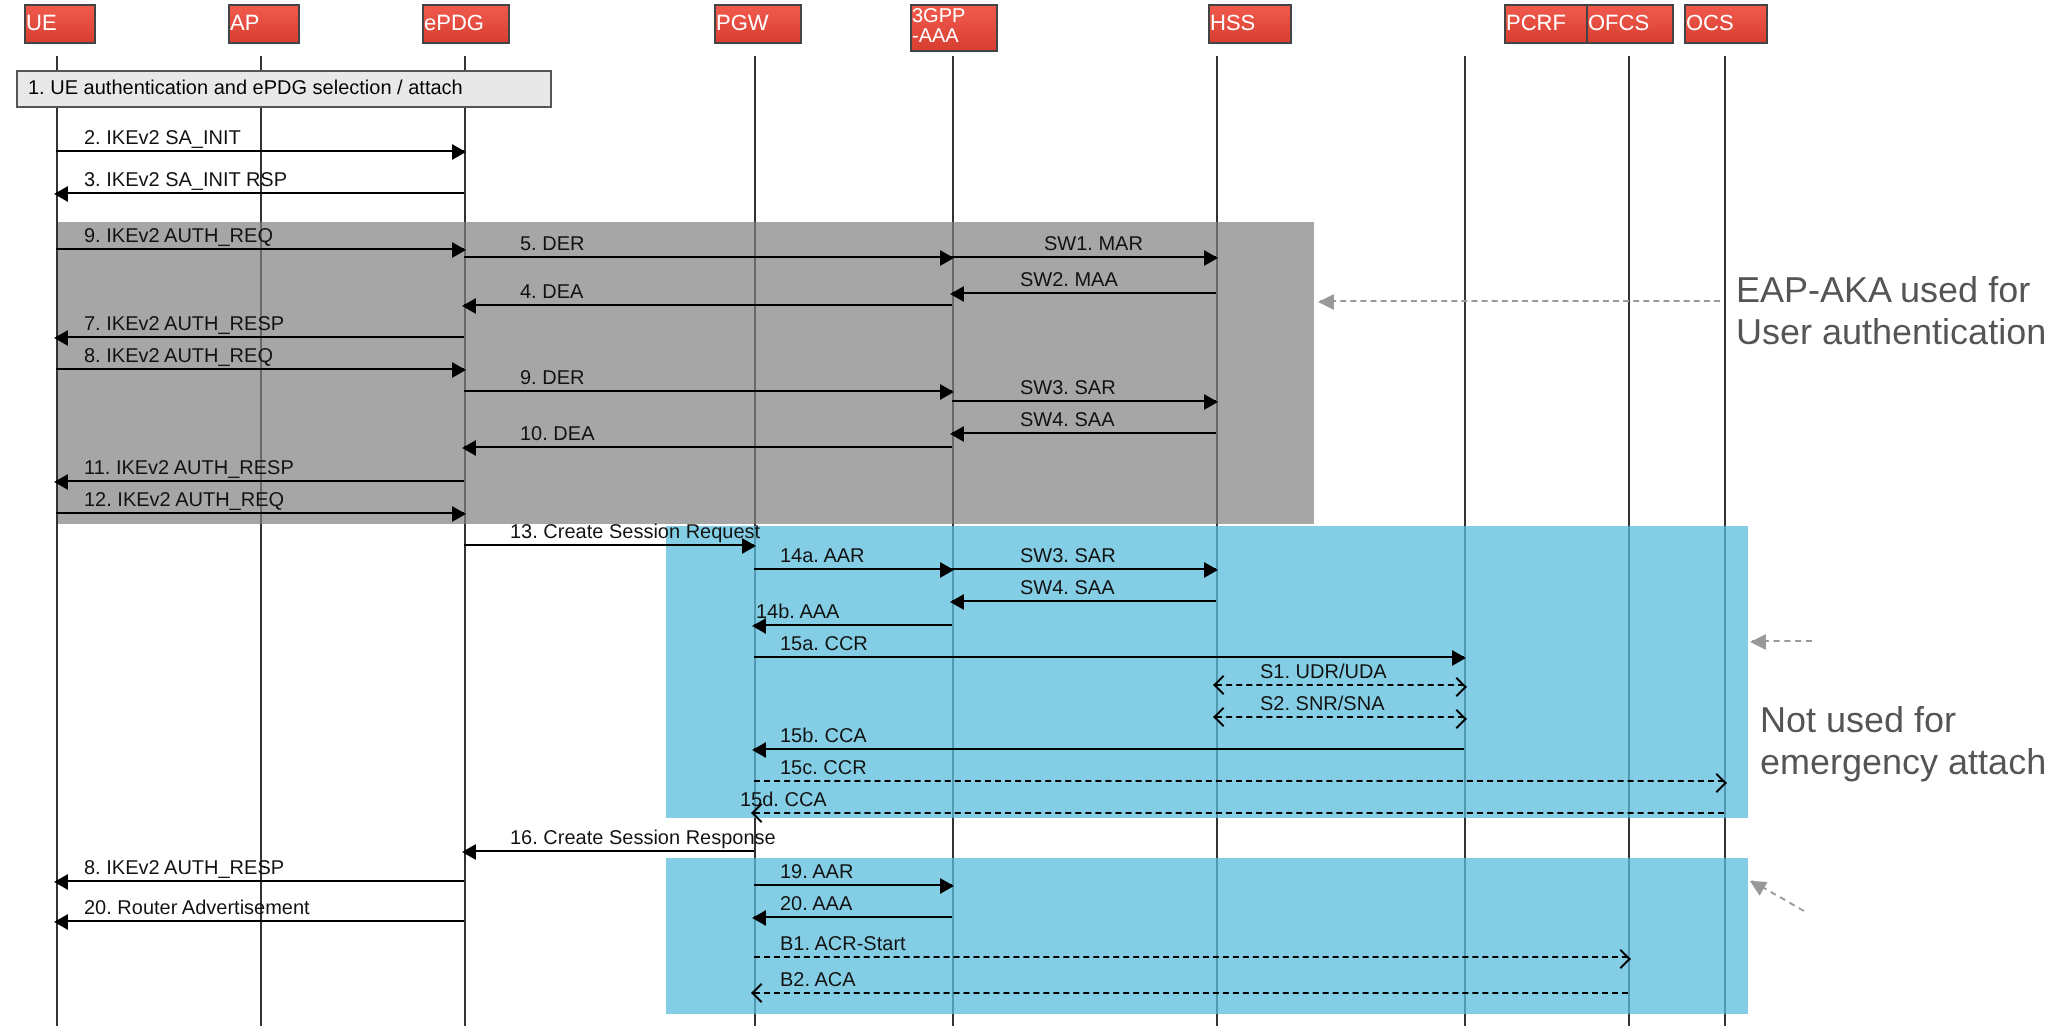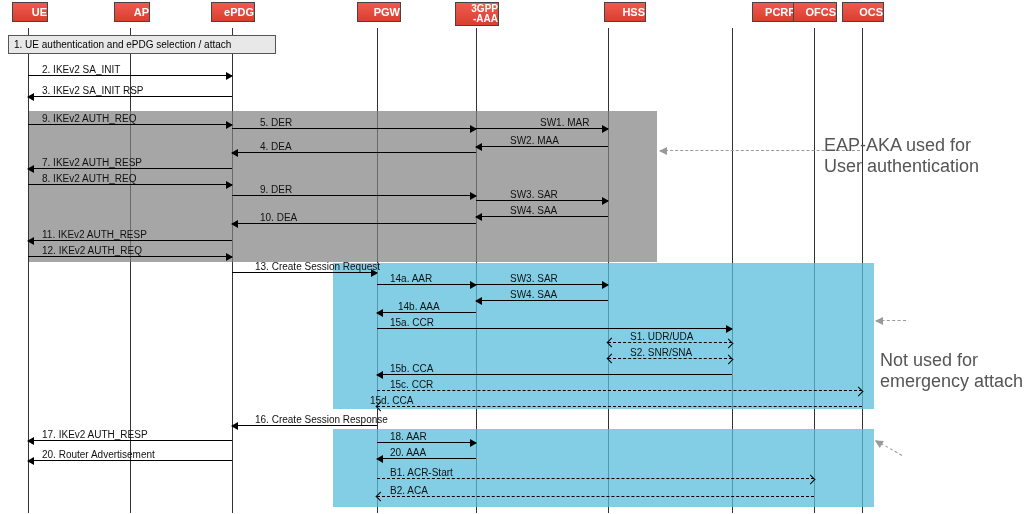--- a/index.html
+++ b/index.html
@@ -1,16 +1,16 @@
 <!DOCTYPE html>
 <html><head>
 <meta charset="utf-8">
 <style>
 body{margin:0;font-family:Arial,sans-serif;font-size:10px;background:#fff;width:1024px;height:514px;position:relative;overflow:hidden}
-.actor{position:absolute;top:2px;background:#ed6a5a;background:linear-gradient(#f05a4d,#d83f31);border:1px solid #444;color:#fff;font-size:11px;text-align:right;padding:3px 0;font-weight:bold}
+.actor{position:absolute;top:2px;background:#ed6a5a;background:linear-gradient(#f05a4d,#d83f31);border:1px solid #444;color:#fff;font-size:11px;text-align:left;padding:3px 0;font-weight:normal}
 .lifeline{position:absolute;top:28px;width:0;border-left:1px solid #333;height:485px}
 .box{position:absolute;border:1px solid #555;background:#e8e8e8;font-size:10px;padding:3px 5px;white-space:nowrap}
 .highlight-grey{position:absolute;background:rgba(128,128,128,0.7);}
 .highlight-blue{position:absolute;background:rgba(90,190,220,0.75);}
 .msg{position:absolute;font-size:10px;color:#111;white-space:nowrap}
 .arrow{position:absolute;height:0;border-top:1px solid #000}
 .arrow.dashed{border-top:1px dashed #000}
 .arrow .head-r{position:absolute;right:-1px;top:-4px;width:0;height:0;border-left:7px solid #000;border-top:4px solid transparent;border-bottom:4px solid transparent}
 .arrow .head-l{position:absolute;left:-1px;top:-4px;width:0;height:0;border-right:7px solid #000;border-top:4px solid transparent;border-bottom:4px solid transparent}
 .arrow .head-r.open{border-left:none;border-top:none;border-bottom:none;width:6px;height:6px;border-right:1px solid #000;border-top:1px solid #000;transform:rotate(45deg);right:0;top:-3px}
@@ -65,21 +65,21 @@
 <div class="msg" style="left:42px;top:113px">9. IKEv2 AUTH_REQ</div>
 
 <div class="arrow" style="left:232px;top:128px;width:244px">
     <div class="head-r"></div>
   </div>
 <div class="msg" style="left:260px;top:117px">5. DER</div>
 
 <div class="arrow" style="left:476px;top:128px;width:132px">
     <div class="head-r"></div>
   </div>
-<div class="msg" style="left:540px;top:117px">SW1. MAR</div>
+<div class="msg" style="left:522px;top:117px">SW1. MAR</div>
 
 <div class="arrow" style="left:476px;top:146px;width:132px">
     <div class="head-l"></div>
   </div>
 <div class="msg" style="left:510px;top:135px">SW2. MAA</div>
 
 <div class="arrow" style="left:232px;top:152px;width:244px">
     <div class="head-l"></div>
   </div>
 <div class="msg" style="left:260px;top:141px">4. DEA</div>
@@ -140,21 +140,21 @@
 <div class="msg" style="left:510px;top:273px">SW3. SAR</div>
 
 <div class="arrow" style="left:476px;top:300px;width:132px">
     <div class="head-l"></div>
   </div>
 <div class="msg" style="left:510px;top:289px">SW4. SAA</div>
 
 <div class="arrow" style="left:377px;top:312px;width:99px">
     <div class="head-l"></div>
   </div>
-<div class="msg" style="left:398px;top:301px">14b. AAA</div>
+<div class="msg" style="left:378px;top:301px">14b. AAA</div>
 
 <div class="arrow" style="left:377px;top:328px;width:355px">
     <div class="head-r"></div>
   </div>
 <div class="msg" style="left:390px;top:317px">15a. CCR</div>
 
 <div class="arrow dashed" style="left:608px;top:342px;width:124px">
     <div class="head-r open"></div>
     <div class="head-l open"></div>
   </div>
@@ -182,51 +182,51 @@
 <div class="msg" style="left:370px;top:395px">15d. CCA</div>
 
 <div class="arrow" style="left:232px;top:425px;width:145px">
     <div class="head-l"></div>
   </div>
 <div class="msg" style="left:255px;top:414px">16. Create Session Response</div>
 
 <div class="arrow" style="left:28px;top:440px;width:204px">
     <div class="head-l"></div>
   </div>
-<div class="msg" style="left:42px;top:429px">17. IKEv2 AUTH_RESP</div>
+<div class="msg" style="left:42px;top:429px">8. IKEv2 AUTH_RESP</div>
 
 <div class="arrow" style="left:28px;top:460px;width:204px">
     <div class="head-l"></div>
   </div>
 <div class="msg" style="left:42px;top:449px">20. Router Advertisement</div>
 
 <div class="arrow" style="left:377px;top:442px;width:99px">
     <div class="head-r"></div>
   </div>
-<div class="msg" style="left:390px;top:431px">18. AAR</div>
+<div class="msg" style="left:390px;top:431px">19. AAR</div>
 
 <div class="arrow" style="left:377px;top:458px;width:99px">
     <div class="head-l"></div>
   </div>
 <div class="msg" style="left:390px;top:447px">20. AAA</div>
 
 <div class="arrow dashed" style="left:377px;top:478px;width:437px">
     <div class="head-r open"></div>
   </div>
 <div class="msg" style="left:390px;top:467px">B1. ACR-Start</div>
 
 <div class="arrow dashed" style="left:377px;top:496px;width:437px">
     <div class="head-l open"></div>
   </div>
 <div class="msg" style="left:390px;top:485px">B2. ACA</div>
 
 <div class="annot-arrow" style="left:660px;top:150px;width:200px">
     <div class="h"></div>
   </div>
-<div class="annot" style="left:824px;top:135px;white-space:pre">EAP-AKA used for
+<div class="annot" style="left:868px;top:135px;white-space:pre">EAP-AKA used for
 User authentication</div>
 
 <div class="annot-arrow" style="left:876px;top:320px;width:30px">
     <div class="h"></div>
   </div>
 <div class="annot-arrow" style="left:876px;top:440px;width:30px;transform:rotate(30deg);transform-origin:left">
     <div class="h"></div>
   </div>
 <div class="annot" style="left:880px;top:350px;white-space:pre">Not used for
 emergency attach</div>

